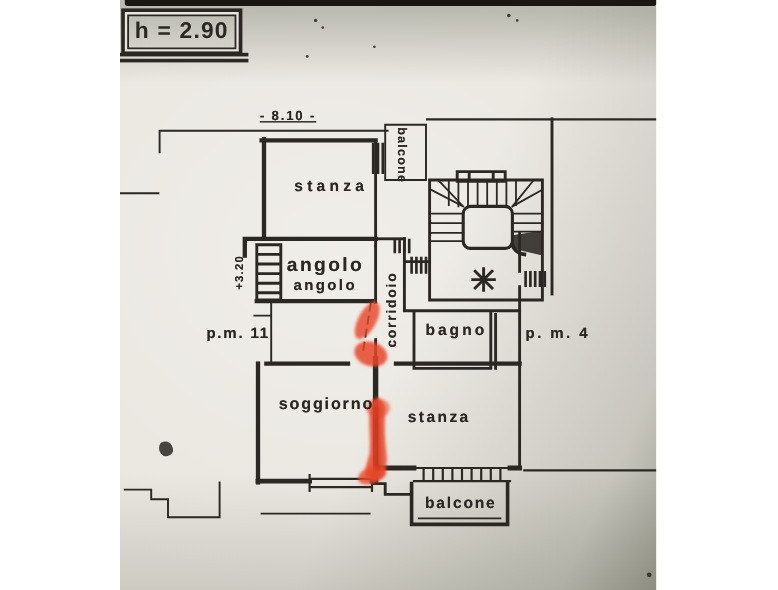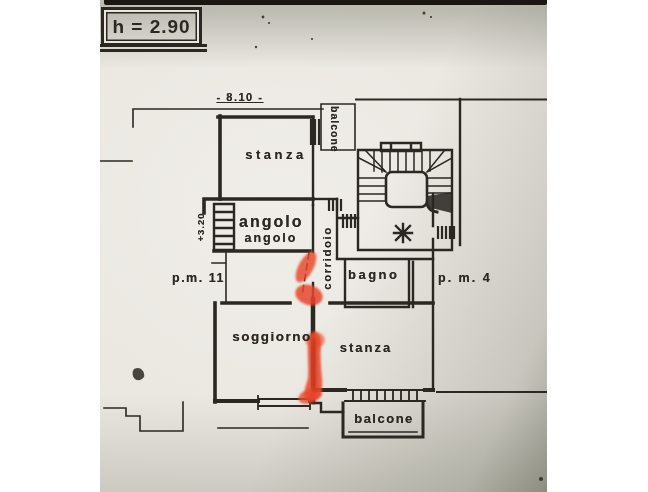--- a/index.html
+++ b/index.html
@@ -146,21 +146,21 @@
 
   <span class="lbl" style="left:236px;top:147px;width:80px;text-align:center;letter-spacing:3.5px;">stanza</span>
 
   <span class="lbl vert" style="left:329px;top:106px;font-size:10.5px;letter-spacing:1px;">balcone</span>
 
   <span class="lbl" style="left:239px;top:213px;width:64px;text-align:center;font-size:16px;letter-spacing:2px;">angolo</span>
   <span class="lbl" style="left:239px;top:231px;width:64px;text-align:center;font-size:12.5px;letter-spacing:2px;">angolo</span>
 
   <span class="lbl rot" style="left:327px;top:258px;font-size:11.5px;letter-spacing:1.5px;">corridoio</span>
 
-  <span class="lbl" style="left:348px;top:267px;width:58px;text-align:left;letter-spacing:2.5px;">bagno</span>
+  <span class="lbl" style="left:348px;top:267px;width:58px;text-align:right;letter-spacing:2.5px;">bagno</span>
 
   <span class="lbl" style="left:136px;top:271px;font-size:12.5px;letter-spacing:1.5px;margin-left:36px;">p.m. 11</span>
   <span class="lbl" style="left:438px;top:271px;font-size:12.5px;letter-spacing:2px;">p. m.  4</span>
 
   <span class="lbl" style="left:232px;top:329px;width:80px;text-align:center;font-size:13.5px;letter-spacing:1.5px;">soggiorno</span>
   <span class="lbl" style="left:335px;top:340px;width:62px;text-align:center;letter-spacing:2px;">stanza</span>
 
   <span class="lbl" style="left:351px;top:411px;width:66px;text-align:center;letter-spacing:1.5px;">balcone</span>
 
   <span class="lbl rot" style="left:200px;top:227px;font-size:9.5px;letter-spacing:1px;">+3.20</span>

